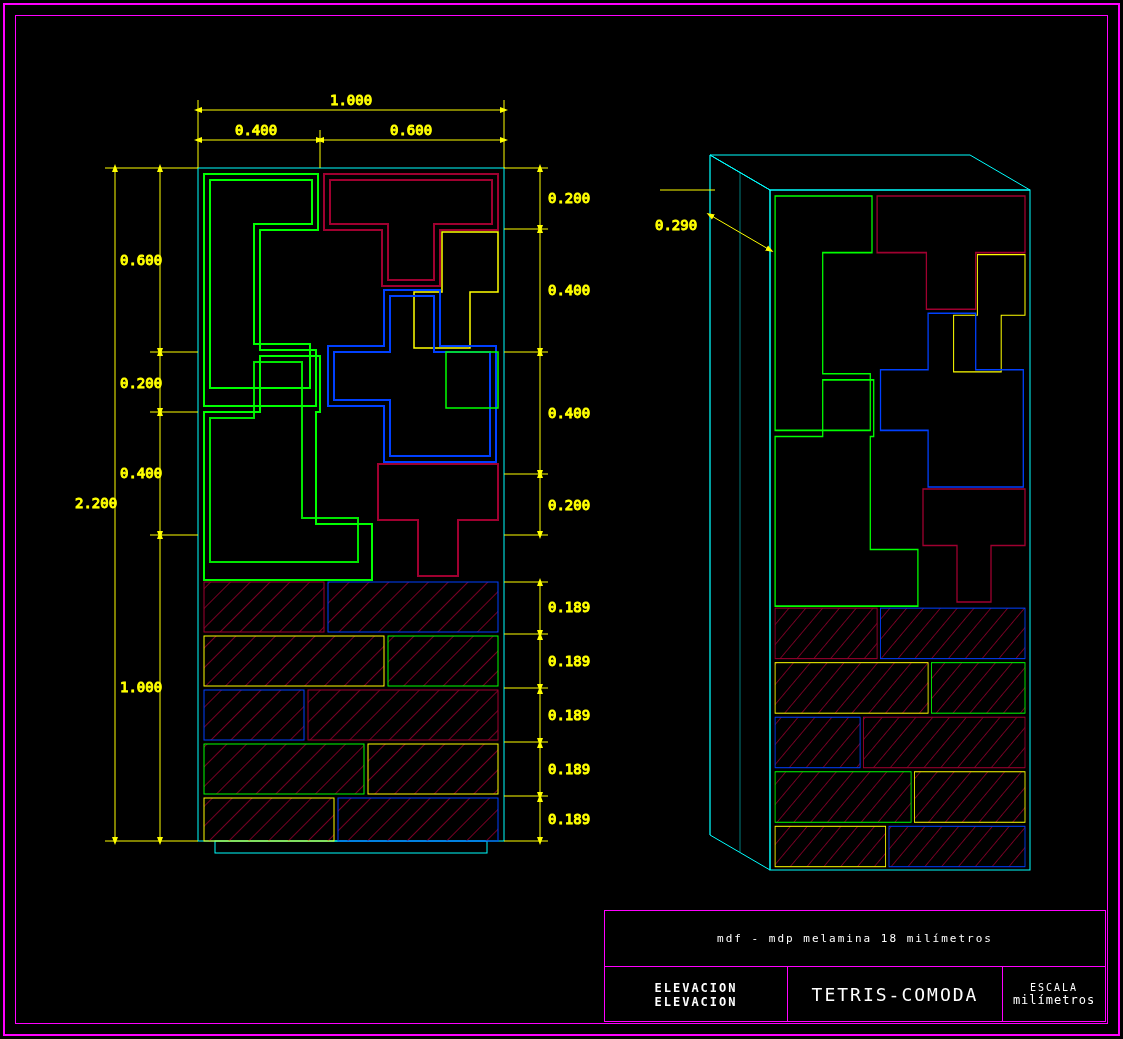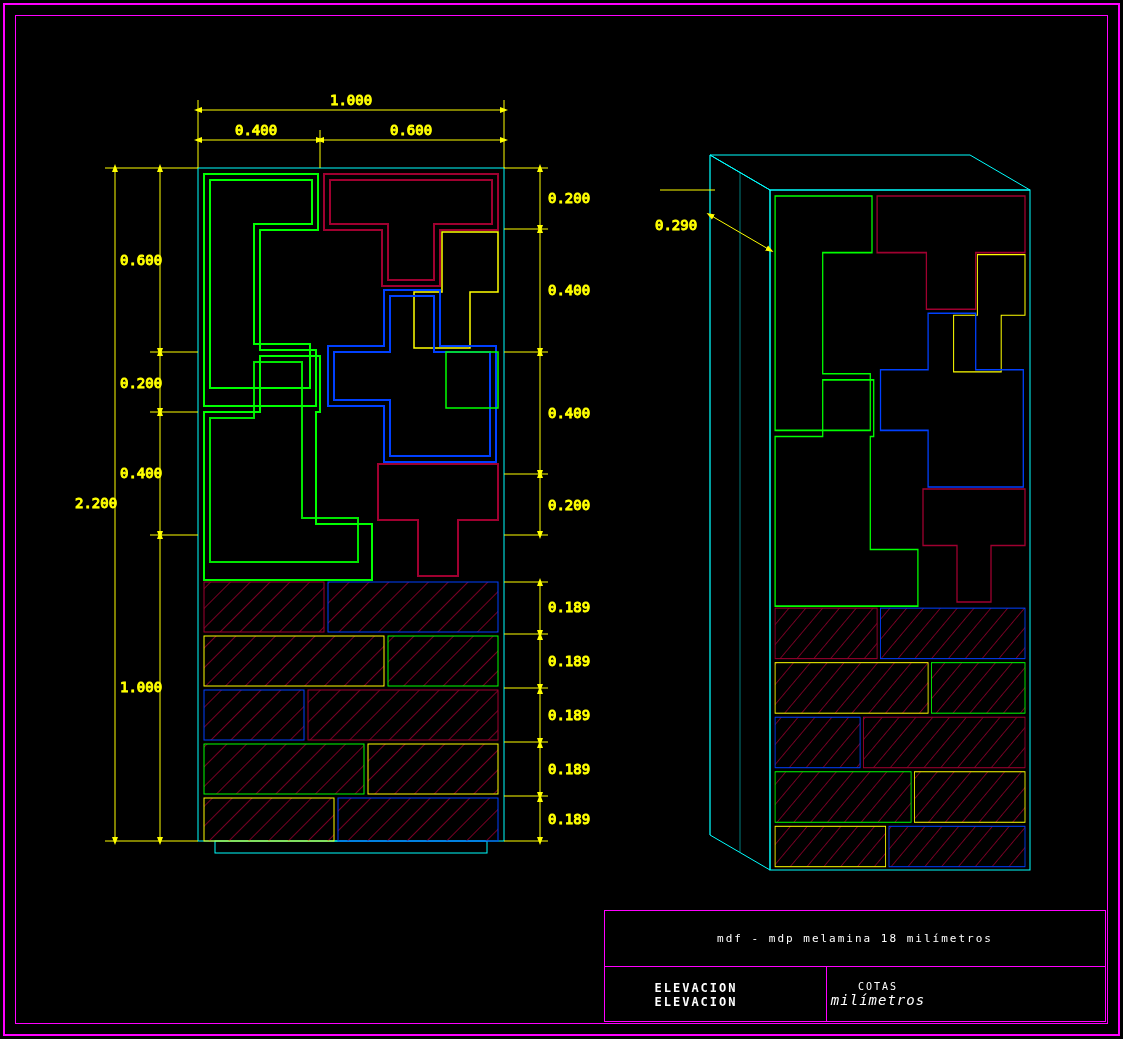--- a/index.html
+++ b/index.html
@@ -29,35 +29,34 @@
     width:500px;
     height:110px;
     border:1px solid #ff00ff;
     font-size:14px;
     color:#fff;
   }
   .titleblock .row {
     display:flex;
     height:50%;
     border-top:1px solid #ff00ff;
-    gap:39px;
   }
   .titleblock .row:first-child { border-top:none; }
   .titleblock .cell {
     border-left:1px solid #ff00ff;
     display:flex;
     flex-direction:column;
     justify-content:center;
     align-items:center;
     padding:2px 6px;
     text-align:center;
     letter-spacing:2px;
   }
   .titleblock .cell:first-child { border-left:none; }
-  .small { font-size:14px; letter-spacing:1px;font-style:italic; }
+  .small { font-size:12px; letter-spacing:1px; }
   .escala { width:90px; font-size:12px; letter-spacing:1px; }
   .material { flex:1; font-size:11px; letter-spacing:1px; }
   .elev { width:170px; font-size:12px;font-weight:bold; }
   .title-main { flex:1; font-size:18px; }
   .cotas { width:90px; font-size:10px; letter-spacing:1px; }
 
   
   svg { position:absolute; top:0; left:0; }
   .dim-text {
     fill:#ffff00;
@@ -268,18 +267,19 @@
 
 <div class="titleblock">
   <div class="row">
     <div class="cell material">mdf - mdp melamina 18 milímetros</div>
   </div>
   <div class="row">
     <div class="cell elev">
       <span>ELEVACION</span>
       <span>ELEVACION</span>
     </div>
+    <div class="cell title-main">TETRIS-COMODA</div>
     <div class="cell cotas">
-      <span>COTAS</span>
+      <span>ESCALA</span>
       <span class="small">milímetros</span>
     </div>
   </div>
 </div>
 
 </body></html>

